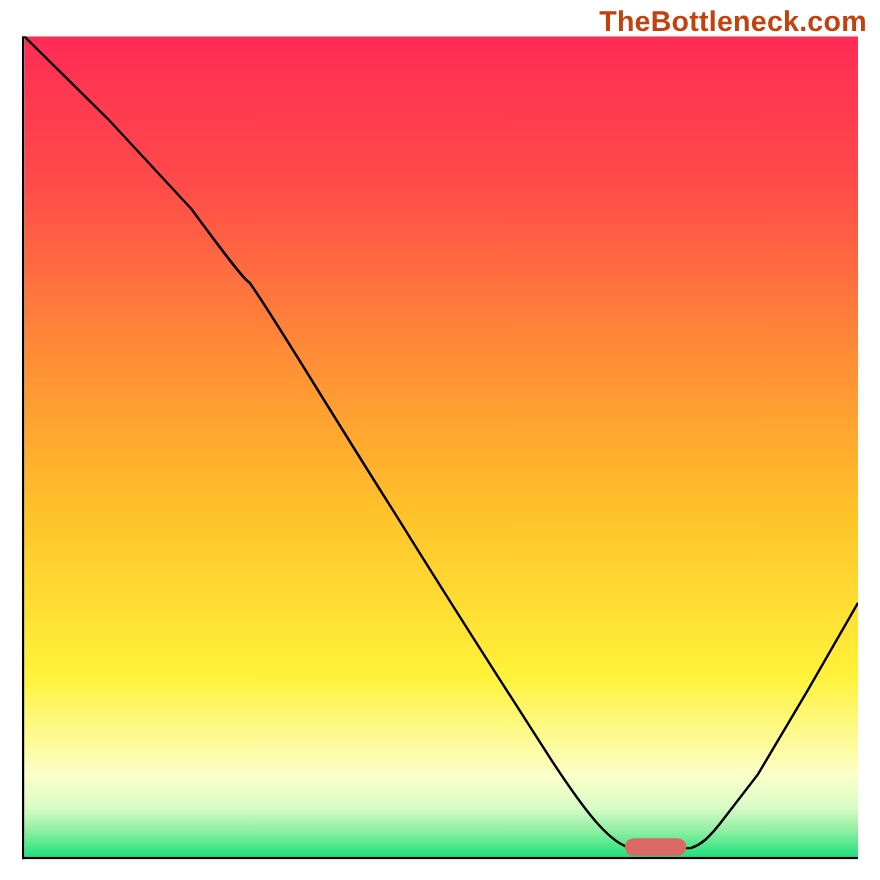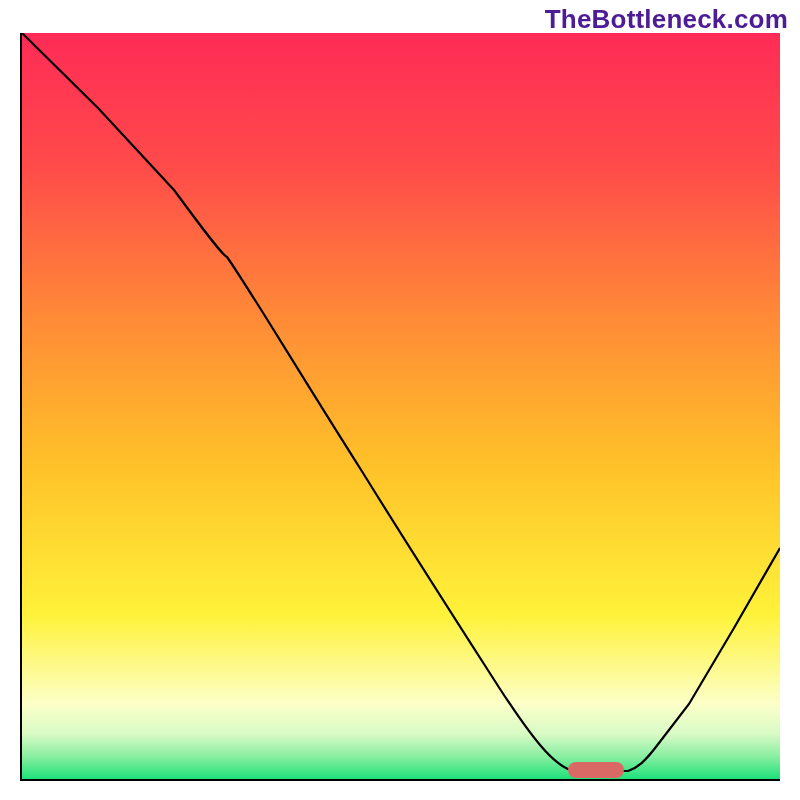--- a/index.html
+++ b/index.html
@@ -15,21 +15,21 @@
     width: 800px;
     height: 800px;
     overflow: hidden;
   }
   .watermark {
     position: absolute;
     top: 4px;
     right: 12px;
     font-size: 26px;
     font-weight: 600;
-    color: #4c1d95;
+    color: #c2410c;
     letter-spacing: 0.2px;
     z-index: 50;
   }
   
   .frame {
     position: absolute;
     left: 20px;
     top: 33px;
     width: 760px;
     height: 748px;

